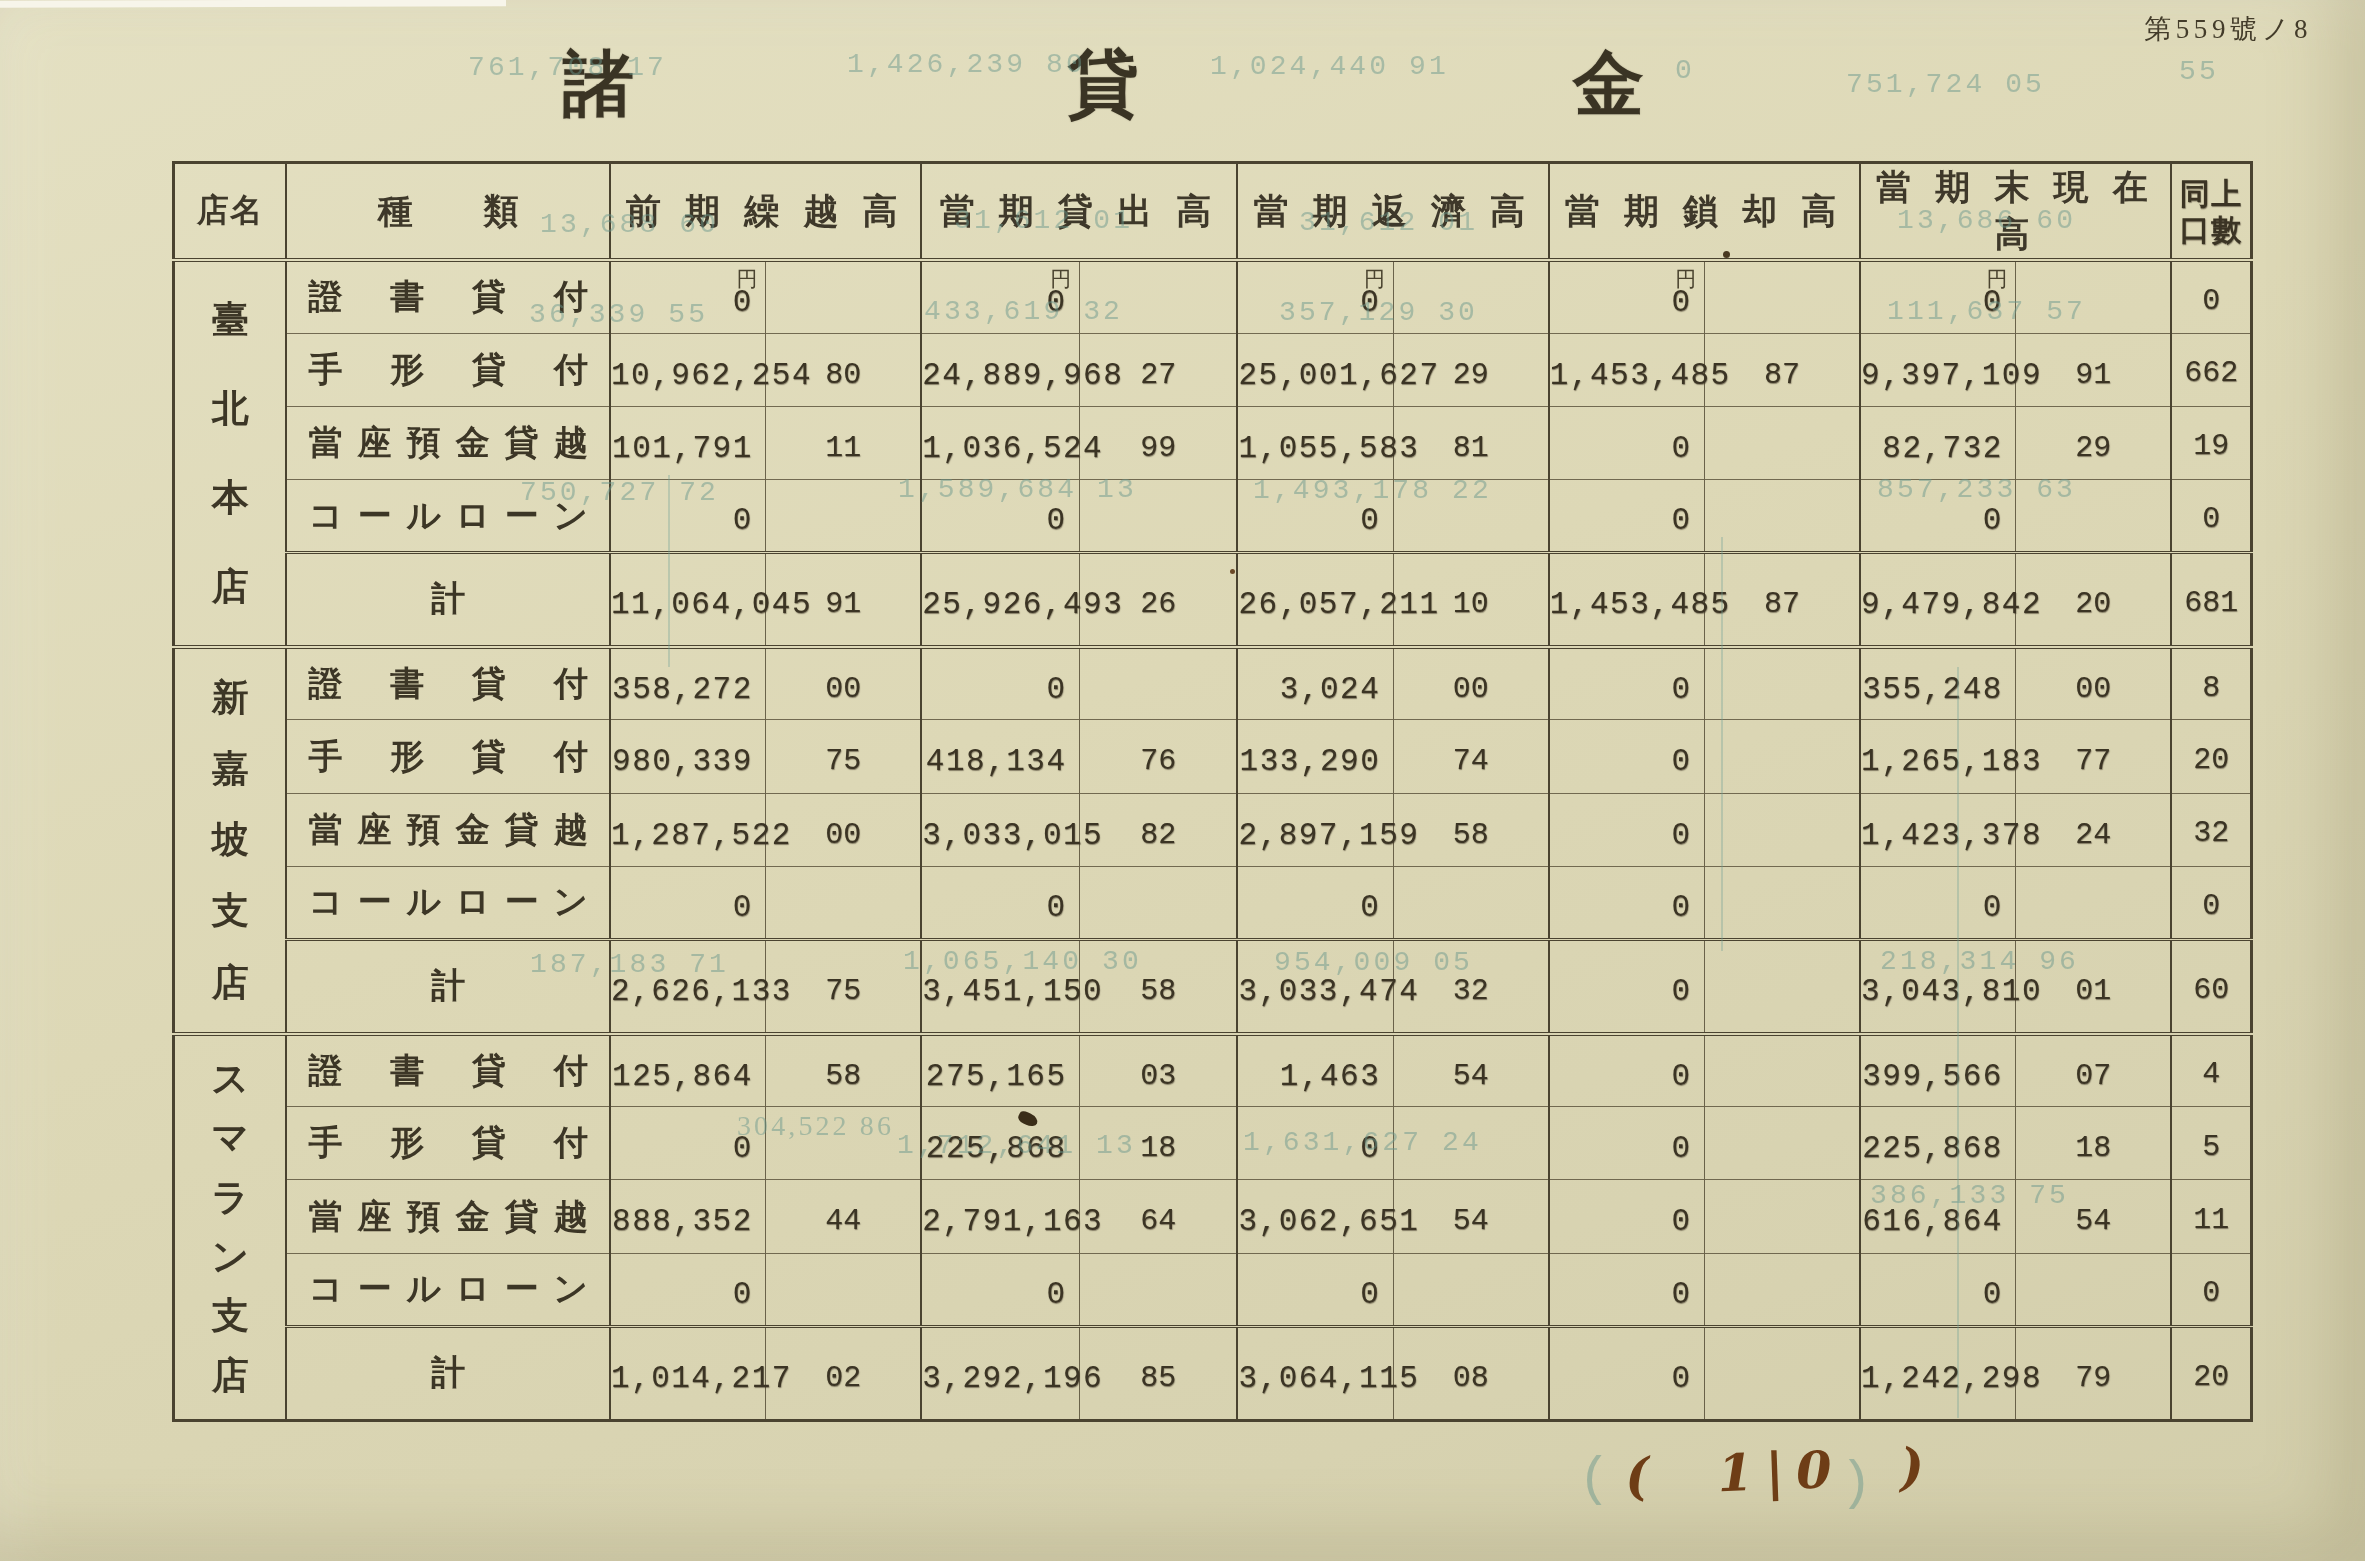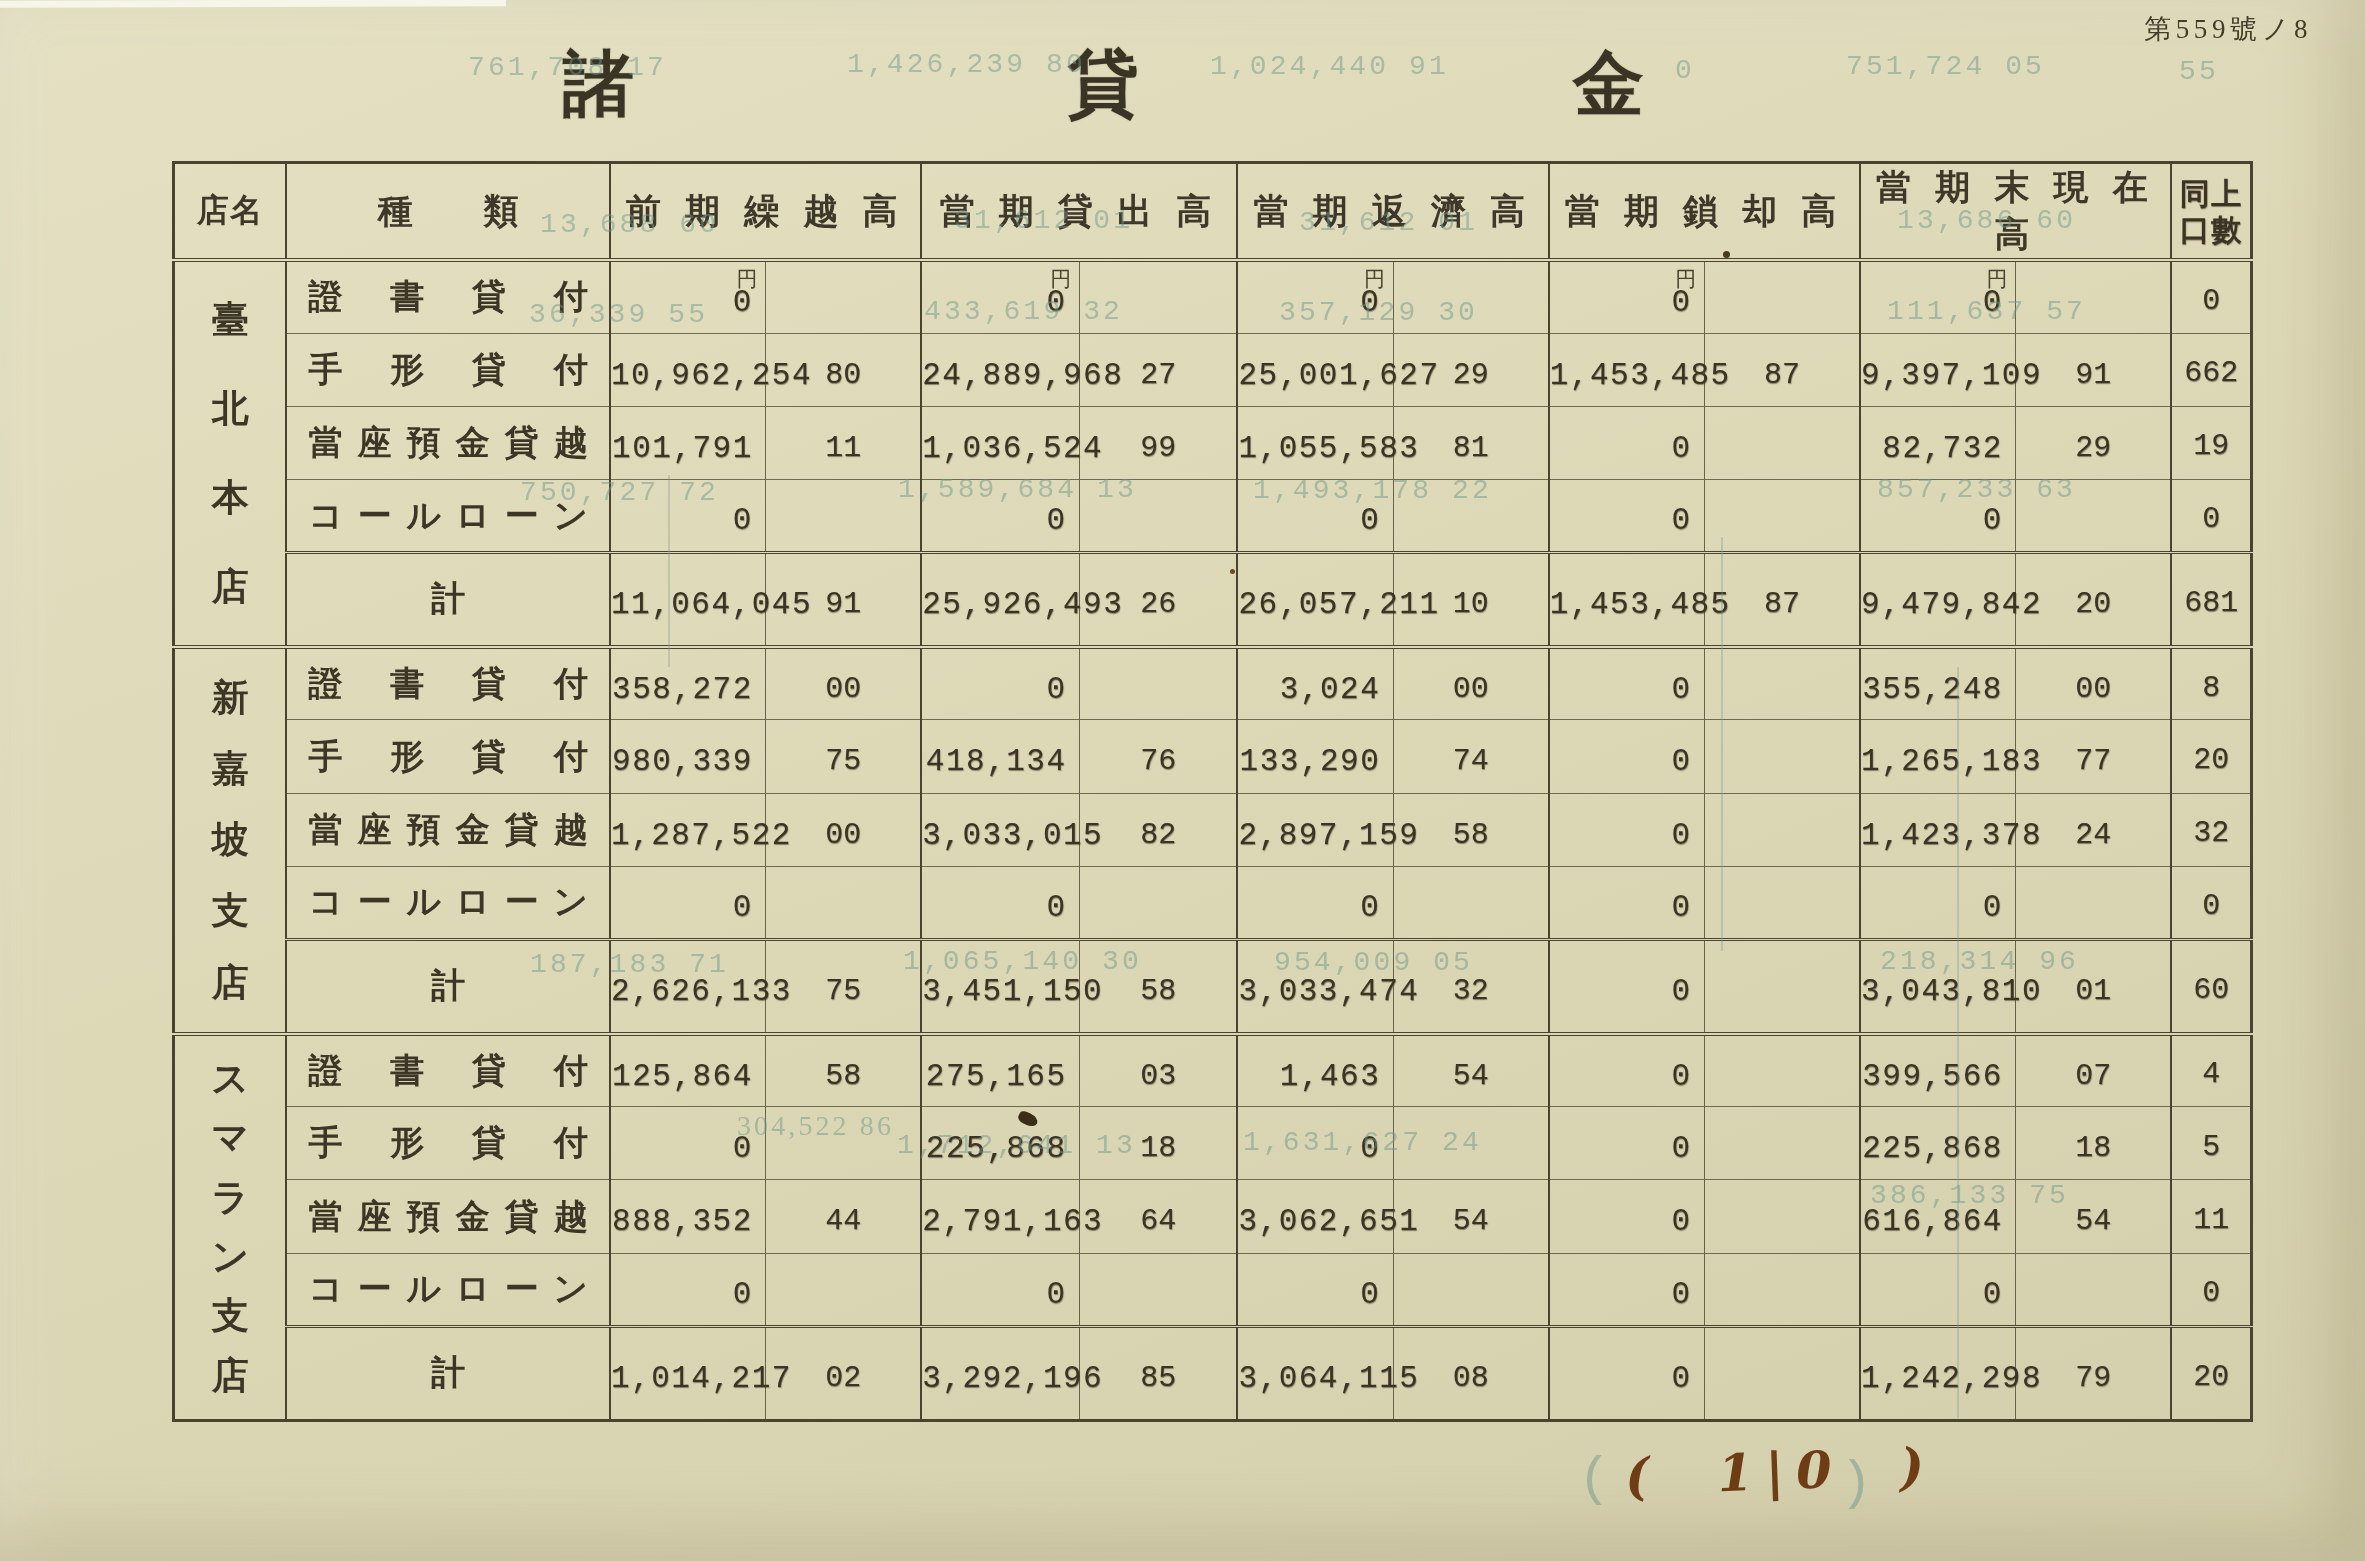--- a/index.html
+++ b/index.html
@@ -482,21 +482,21 @@
         </tr>
       </tbody>
     </table>
 
   <div class="handwritten">( 1|0 )</div>
 
 <div class="ghost" style="left: 468px; top: 52px;">761,708 17</div>
     <div class="ghost" style="left: 847px; top: 49px;">1,426,239 80</div>
     <div class="ghost" style="left: 1210px; top: 51px;">1,024,440 91</div>
     <div class="ghost" style="left: 1675px; top: 55px;">0</div>
-    <div class="ghost" style="left: 1846px; top: 51px;">751,724 05</div>
+    <div class="ghost" style="left: 1846px; top: 69px;">751,724 05</div>
     <div class="ghost" style="left: 2179px; top: 56px;">55</div>
     <div class="ghost" style="left: 540px; top: 209px;">13,688 60</div>
     <div class="ghost" style="left: 954px; top: 205px;">31,612 01</div>
     <div class="ghost" style="left: 1299px; top: 207px;">31,612 01</div>
     <div class="ghost" style="left: 1897px; top: 205px;">13,686 60</div>
     <div class="ghost" style="left: 529px; top: 299px;">36,339 55</div>
     <div class="ghost" style="left: 924px; top: 296px;">433,619 32</div>
     <div class="ghost" style="left: 1279px; top: 297px;">357,129 30</div>
     <div class="ghost" style="left: 1887px; top: 296px;">111,637 57</div>
     <div class="ghost" style="left: 520px; top: 477px;">750,727 72</div>

